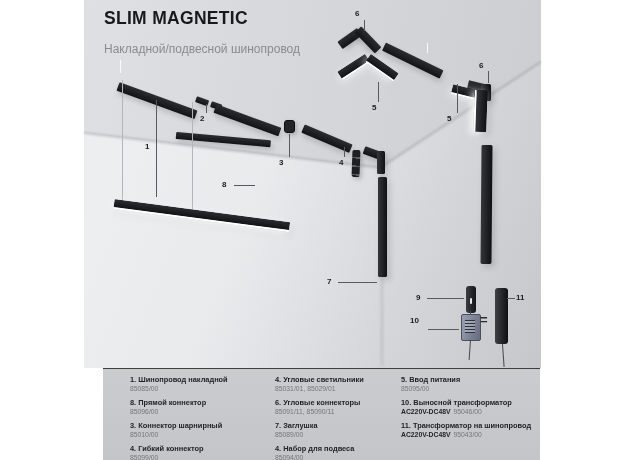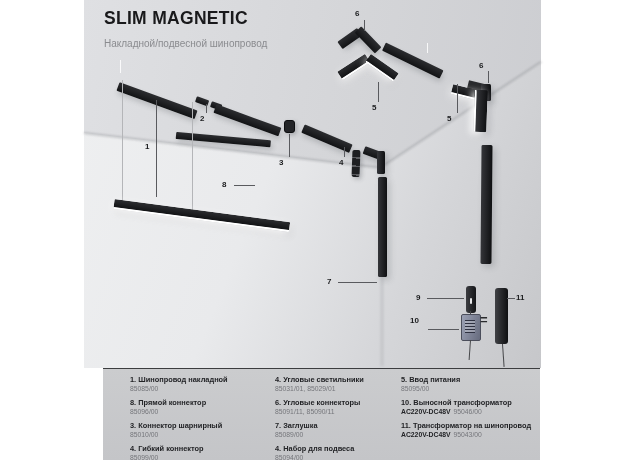--- a/index.html
+++ b/index.html
@@ -28,21 +28,21 @@
   .tick{position:absolute;width:1px;background:rgba(255,255,255,.85);}
   .co{position:absolute;font-size:8px;font-weight:bold;color:#1b1c1e;line-height:10px;}
   .ln{position:absolute;background:#595a5e;}
   .swivel{position:absolute;background:#232427;border:1px solid #0d0e10;border-radius:3px;
           box-shadow:2px 2px 4px rgba(70,72,78,.3);}
   .flex{position:absolute;border-radius:2px;
         background:repeating-linear-gradient(180deg,#1e1f22 0 7px,#5b5c60 7px 8.5px);
         box-shadow:2px 2px 4px rgba(70,72,78,.3);}
   .hdr{position:absolute;left:20px;top:8px;}
   .hdr h1{margin:0;font-size:17.5px;font-weight:800;letter-spacing:.3px;color:#19191b;}
-  .hdr .sub{margin-top:9px;font-size:10px;line-height:11px;color:#8a8b8f;}
+  .hdr .sub{margin-top:15px;font-size:12px;line-height:11px;color:#8a8b8f;}
   .d9{position:absolute;border-radius:3px;background:linear-gradient(90deg,#3c3d41,#141518);}
   .d9 i{position:absolute;left:4px;top:12px;width:2px;height:6px;background:#e8e8ea;border-radius:1px;}
   .d10{position:absolute;border-radius:2px;border:1px solid #4b4e5b;
        background:linear-gradient(105deg,#9ba1b4 0%,#7d8295 55%,#676c7e 100%);}
   .d10 i{position:absolute;left:3px;top:5px;width:10px;height:13px;
          background:repeating-linear-gradient(180deg,#2e3140 0 1.4px,rgba(255,255,255,.25) 1.4px 3px);}
   .d11{position:absolute;border-radius:3px;background:linear-gradient(90deg,#404145,#0e0f11);}
   .eq{position:absolute;font-size:13px;font-weight:bold;color:#2a2b2d;}
   .legend{position:absolute;left:19px;top:368px;width:437px;height:92px;
           border-top:1.5px solid #3c3d3f;box-sizing:border-box;padding-top:5px;

